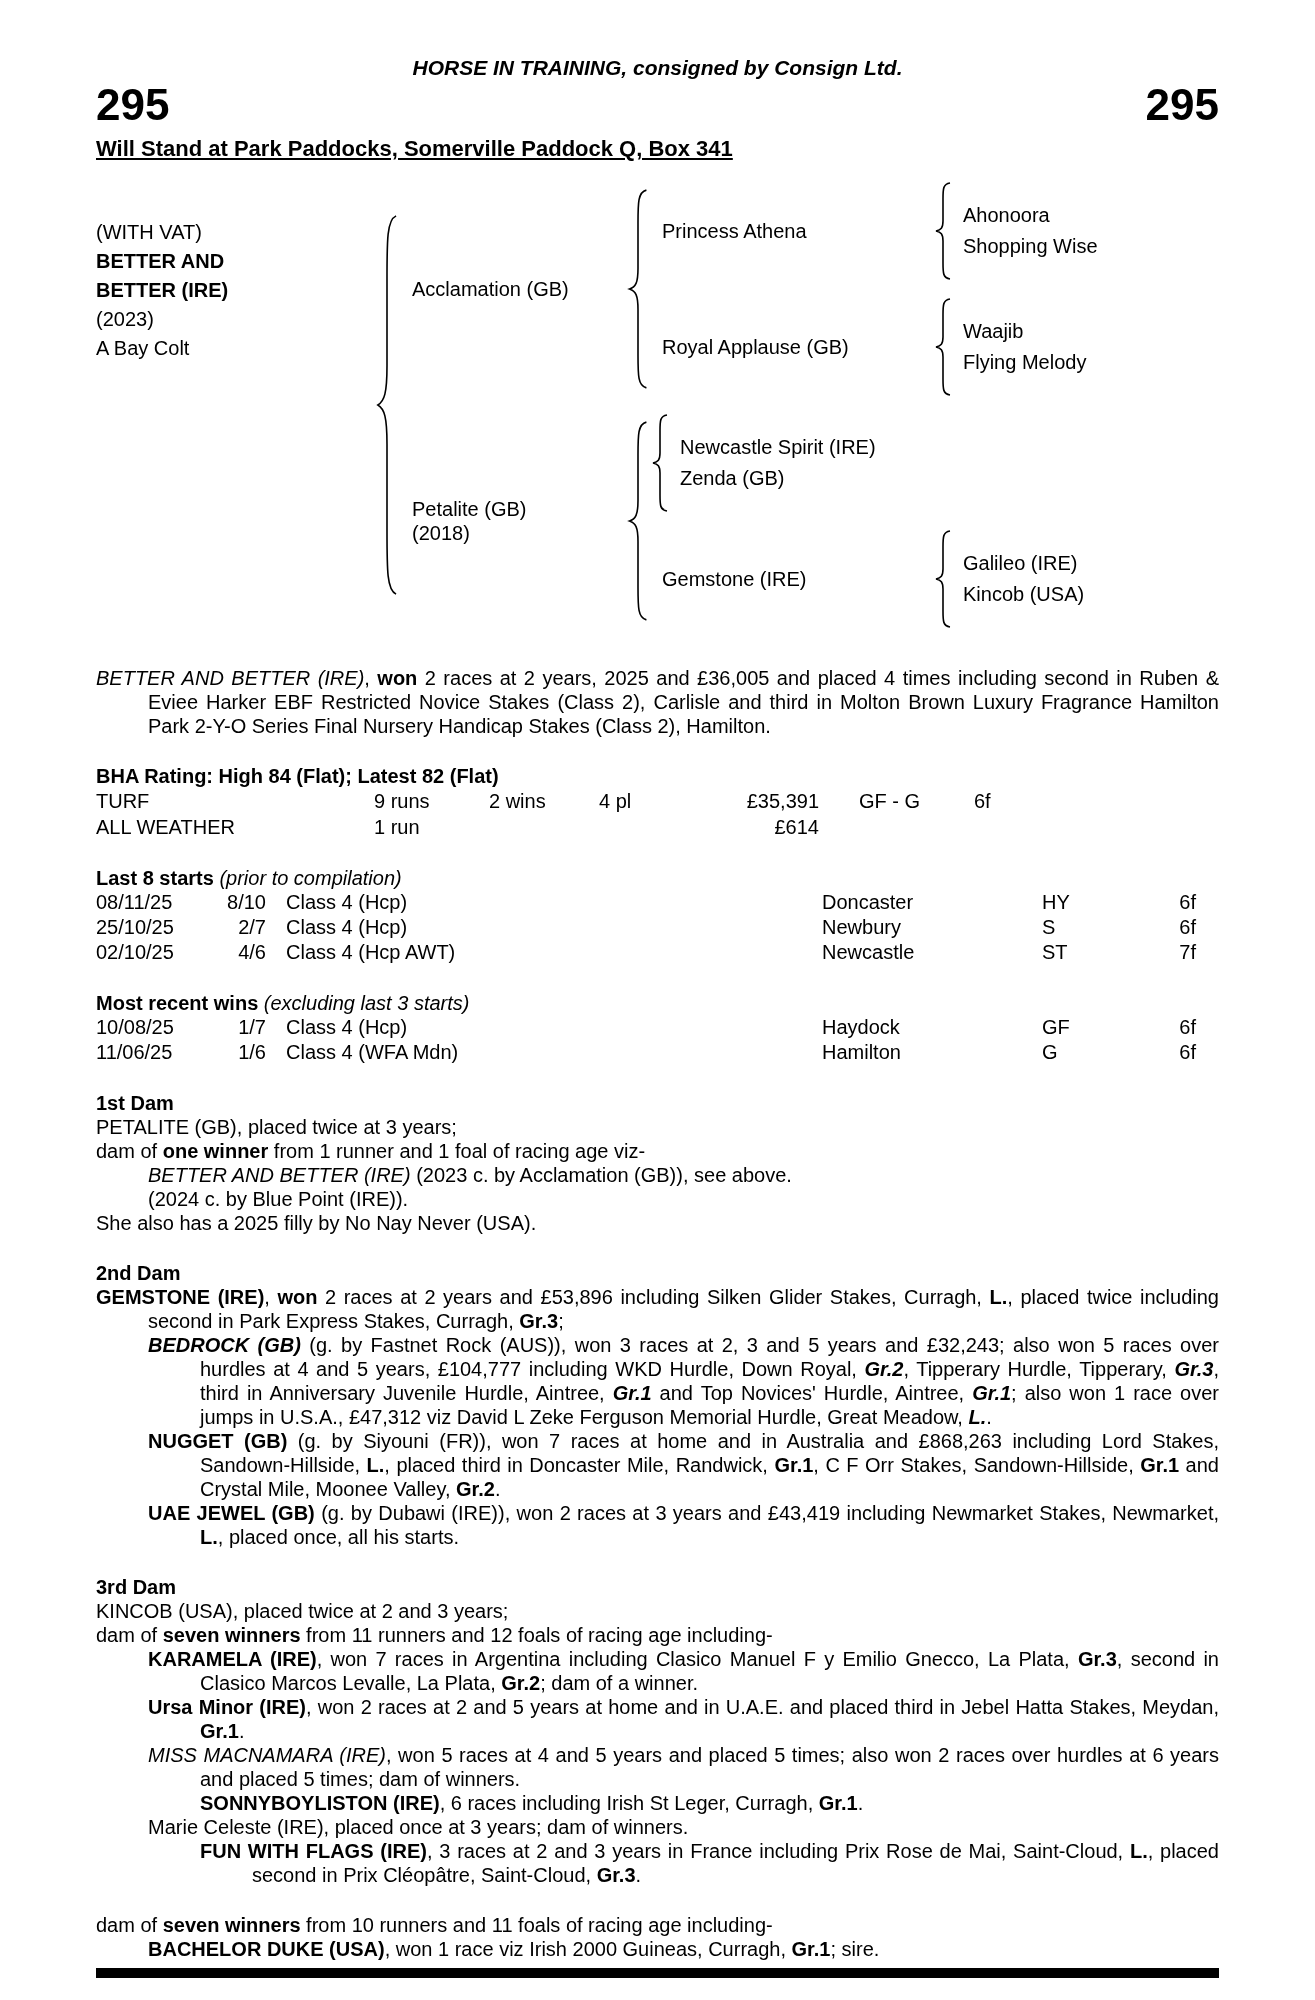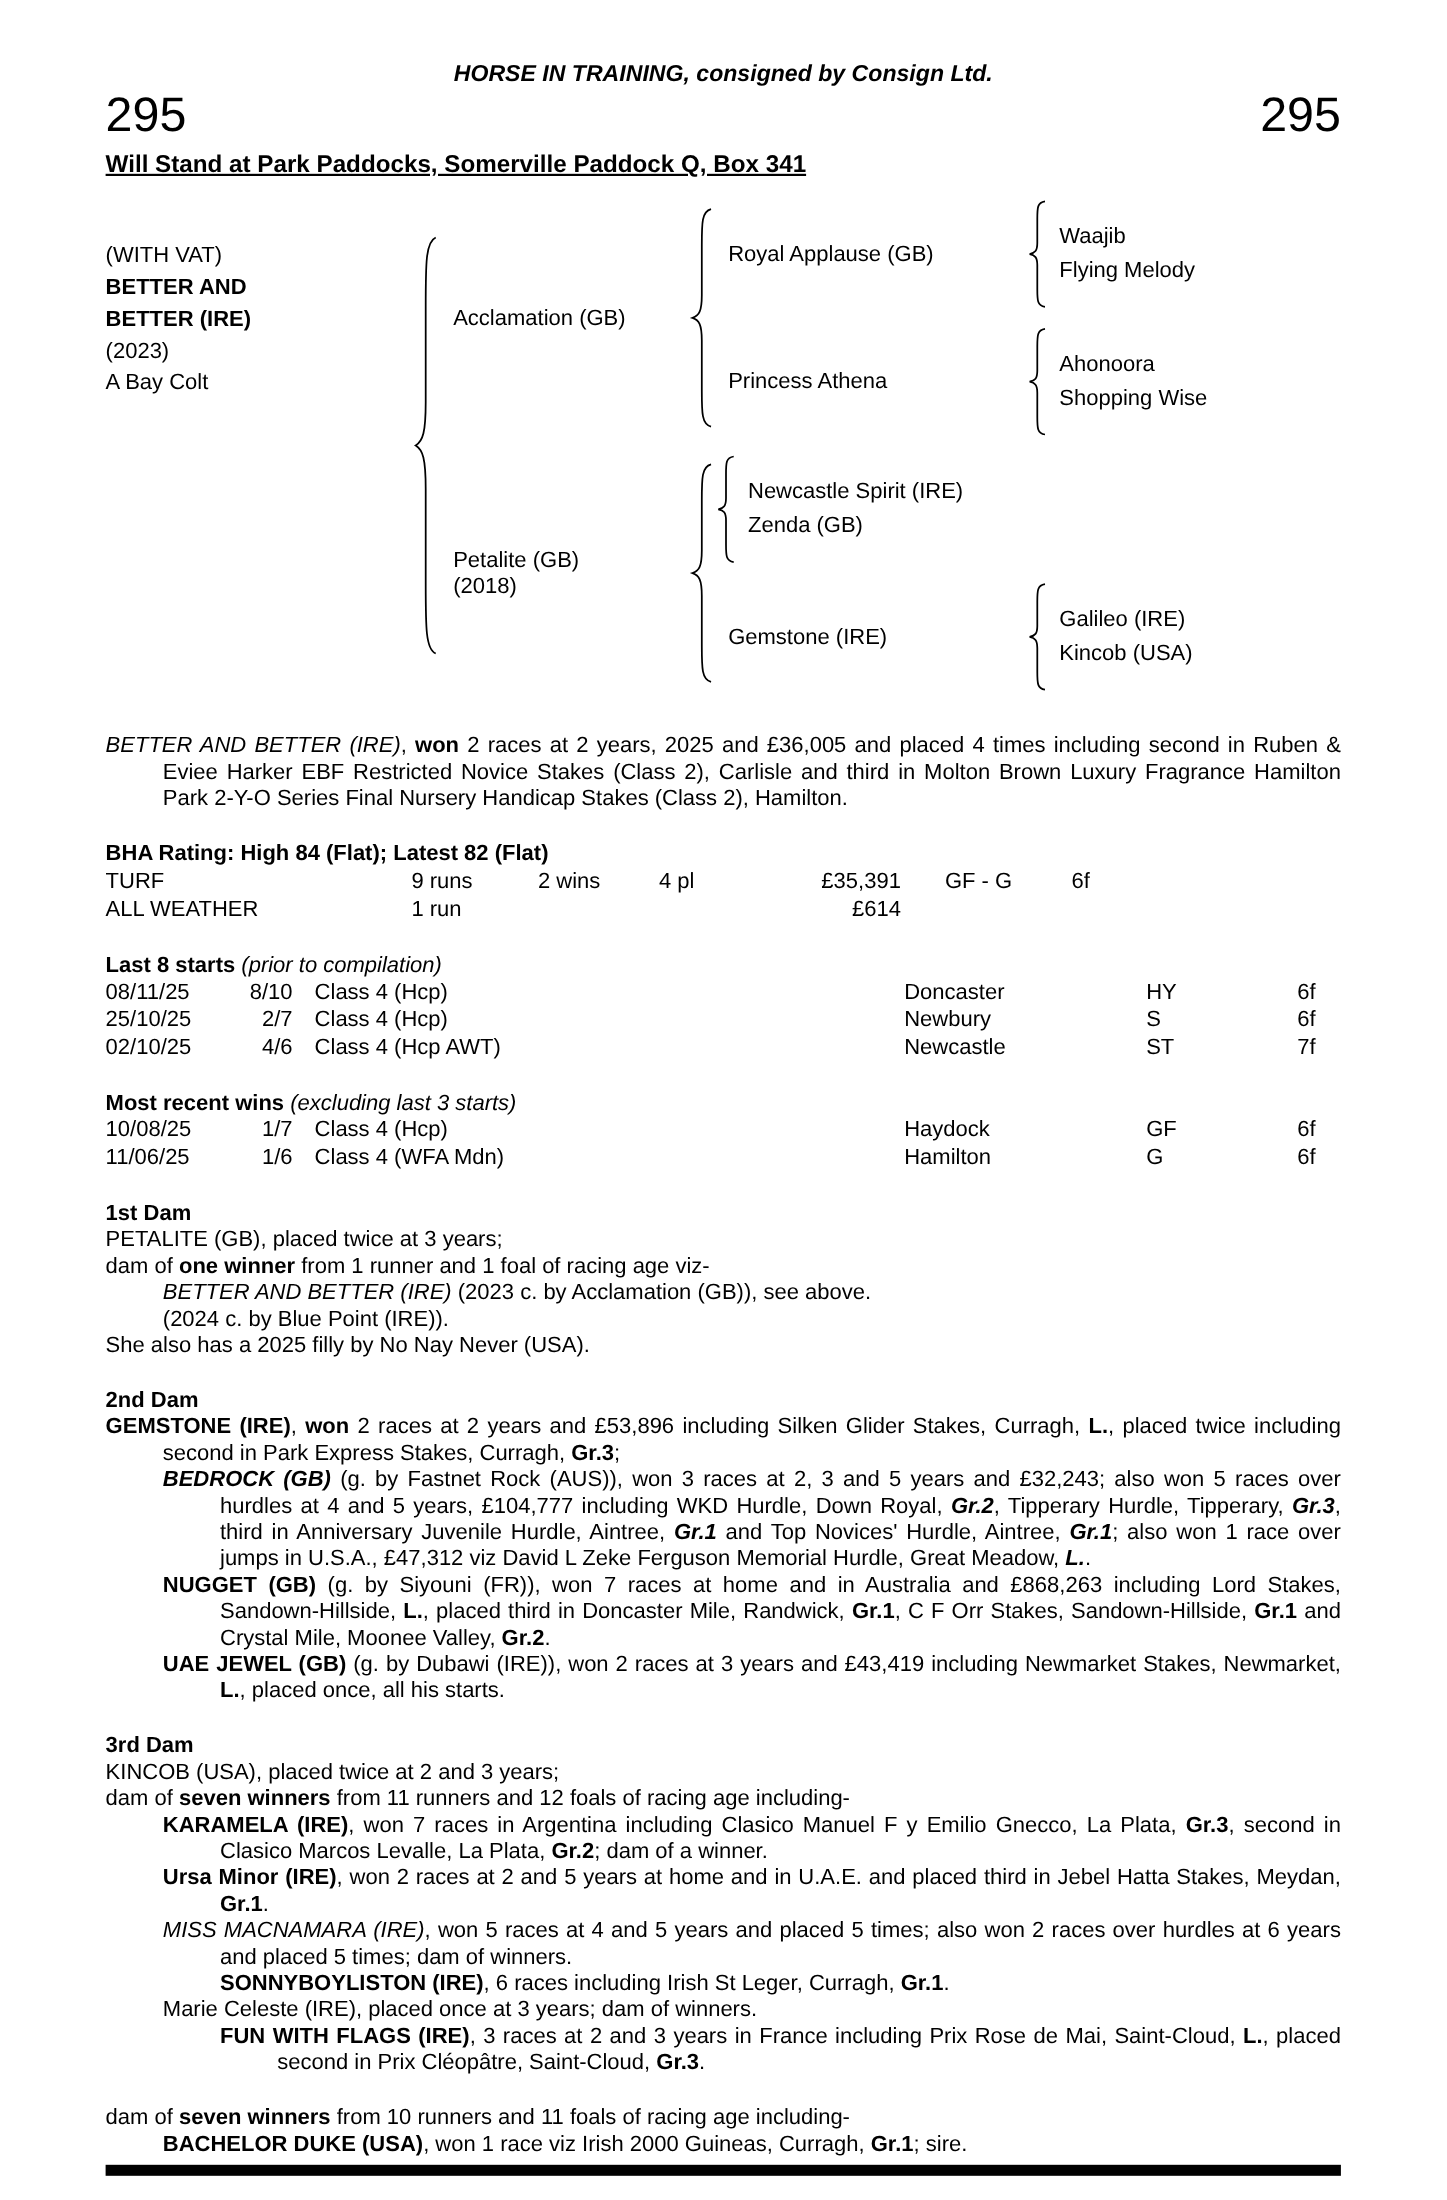--- a/index.html
+++ b/index.html
@@ -6,21 +6,21 @@
   html,body { background:#ffffff; }
   body {
     width:1315px; height:2000px; position:relative; overflow:hidden;
     font-family:"Liberation Sans", sans-serif;
     font-size:20px; line-height:24px; color:#000;
   }
   .page { position:absolute; inset:0; padding:56px 96px 0 96px;border-radius:19px; }
 
   .header-title { text-align:center; font-style:italic; font-weight:bold; font-size:21px; }
   .lot-row { display:flex; justify-content:space-between; align-items:flex-start;
-             font-size:44px; font-weight:normal; line-height:46px; margin-top:2px;gap:18px; }
+             font-size:44px; font-weight:bold; line-height:46px; margin-top:2px;gap:18px; }
   .stand-line { font-weight:bold; font-size:22px; line-height:26px; margin-top:8px;text-decoration:underline; }
 
   
   .pedigree { display:flex; margin-top:16px; }
   .ped-col1 { width:278px; padding-top:40px; line-height:29px; }
   .horse-name { font-weight:bold; max-width:195px; }
   .brace { display:flex; align-items:stretch; }
   .brace svg { display:block; width:100%; height:100%; }
   .big-brace   { width:26px; padding:30px 0; }
   .mid-brace   { width:24px; padding:8px 0; }
@@ -92,44 +92,44 @@
           <span>Acclamation (GB)</span>
         </div>
         <div class="brace mid-brace">
           <svg viewBox="0 0 20 100" preserveAspectRatio="none">
               <path d="M17 2 C10 3 10 8 10 18 L10 40 C10 47 8 49 3 50 C8 51 10 53 10 60 L10 82 C10 92 10 97 17 98" fill="none" stroke="#000" stroke-width="1.6" vector-effect="non-scaling-stroke"></path>
             </svg>
         </div>
         <div class="ped-pairs">
           <div class="pair-row">
             <div class="parent-name">
+              <span>Princess Athena</span>
+            </div>
+            <div class="brace small-brace">
+              <svg viewBox="0 0 20 100" preserveAspectRatio="none">
+                  <path d="M17 2 C10 3 10 8 10 18 L10 40 C10 47 8 49 3 50 C8 51 10 53 10 60 L10 82 C10 92 10 97 17 98" fill="none" stroke="#000" stroke-width="1.6" vector-effect="non-scaling-stroke"></path>
+                </svg>
+            </div>
+            <div class="gp-col">
+              <div>Ahonoora</div>
+              <div>Shopping Wise</div>
+            </div>
+          </div>
+          <div class="pair-row">
+            <div class="parent-name">
               <span>Royal Applause (GB)</span>
             </div>
             <div class="brace small-brace">
               <svg viewBox="0 0 20 100" preserveAspectRatio="none">
                   <path d="M17 2 C10 3 10 8 10 18 L10 40 C10 47 8 49 3 50 C8 51 10 53 10 60 L10 82 C10 92 10 97 17 98" fill="none" stroke="#000" stroke-width="1.6" vector-effect="non-scaling-stroke"></path>
                 </svg>
             </div>
             <div class="gp-col">
               <div>Waajib</div>
               <div>Flying Melody</div>
-            </div>
-          </div>
-          <div class="pair-row">
-            <div class="parent-name">
-              <span>Princess Athena</span>
-            </div>
-            <div class="brace small-brace">
-              <svg viewBox="0 0 20 100" preserveAspectRatio="none">
-                  <path d="M17 2 C10 3 10 8 10 18 L10 40 C10 47 8 49 3 50 C8 51 10 53 10 60 L10 82 C10 92 10 97 17 98" fill="none" stroke="#000" stroke-width="1.6" vector-effect="non-scaling-stroke"></path>
-                </svg>
-            </div>
-            <div class="gp-col">
-              <div>Ahonoora</div>
-              <div>Shopping Wise</div>
             </div>
           </div>
         </div>
       </div>
 
       <div class="ped-half">
         <div class="ped-sname">
           <div>
             <div>Petalite (GB)</div>
             <div>(2018)</div>

